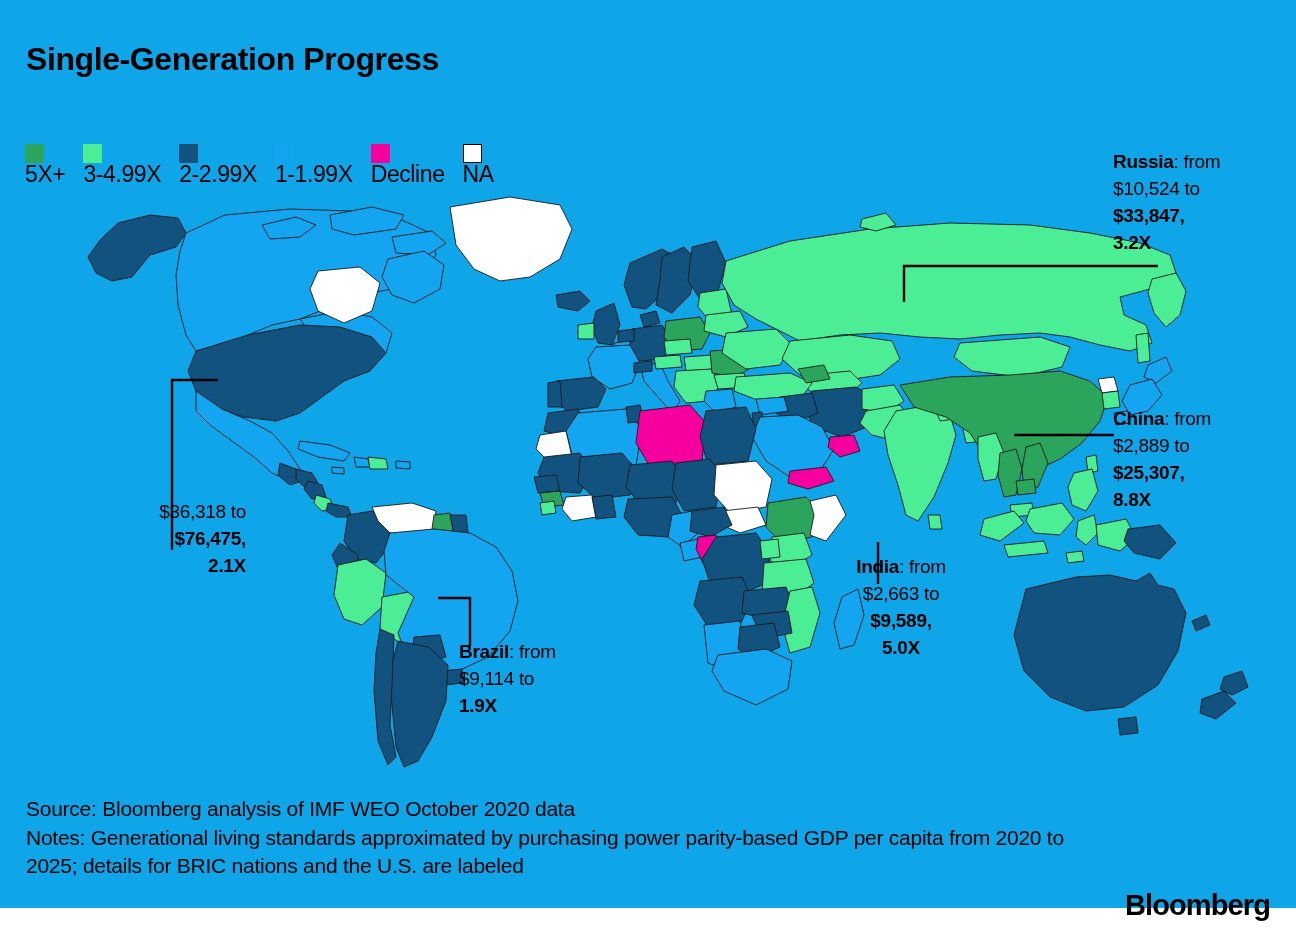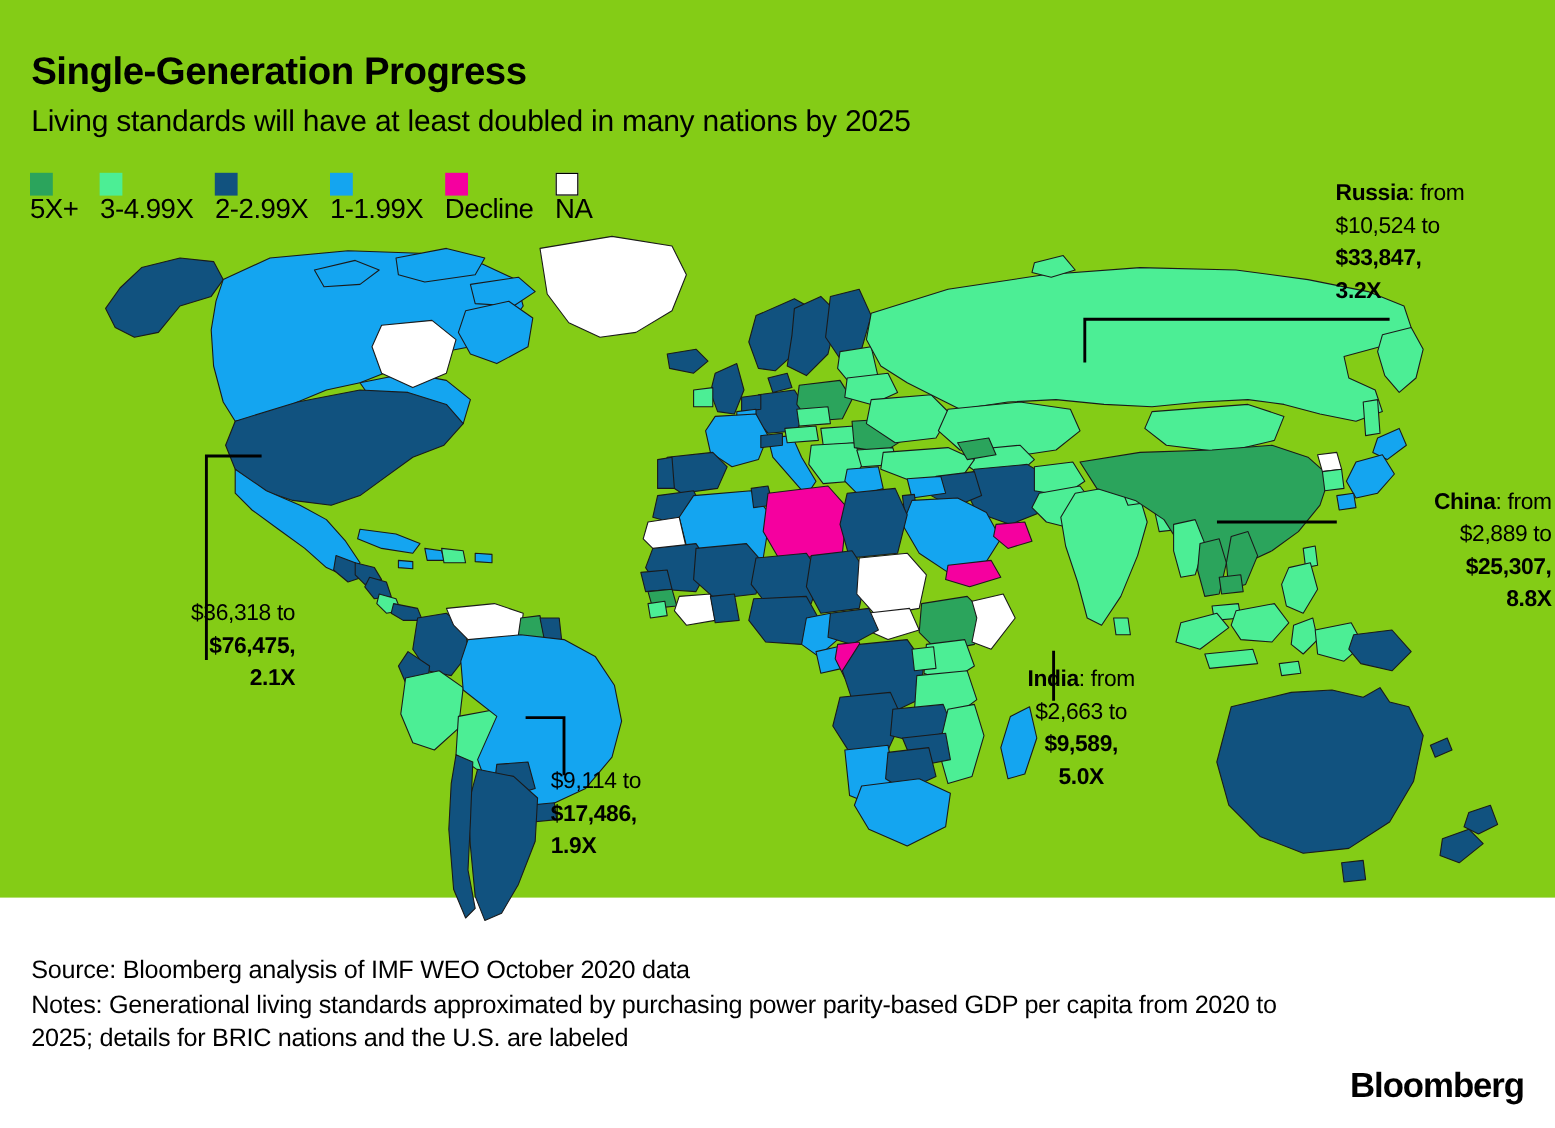--- a/index.html
+++ b/index.html
@@ -11,22 +11,22 @@
     width: 1296px;
     height: 940px;
     font-family: "Liberation Sans", sans-serif;
     color: #000000;
     overflow: hidden;
     position: relative;
   }
   .page {
     position: relative;
     width: 1296px;
-    height: 748px;
-    background: #84cc16;
+    height: 908px;
+    background: #0ea5e9;
     text-decoration: underline;
   }
 
   
   .title {
     position: absolute;
     left: 26px;
     top: 40px;
     font-size: 32px;
     font-weight: bold;
@@ -103,21 +103,21 @@
     position: absolute;
     font-size: 19px;
     line-height: 27px;
     letter-spacing: -0.3px;
   }
   .callout .nm { font-weight: bold; }
   .callout .big { font-weight: bold; }
   .callout-us      { left: 56px;  top: 498px; width: 190px; text-align: right; }
   .callout-brazil  { left: 459px; top: 638px; width: 210px; text-align: left; }
   .callout-india   { left: 806px; top: 553px; width: 190px; text-align: center; }
-  .callout-china   { left: 1113px; top: 405px; width: 180px; text-align: right; }
+  .callout-china   { left: 1113px; top: 405px; width: 180px; text-align: left; }
   .callout-russia  { left: 1113px; top: 148px; width: 180px; text-align: left; }
 
   .leader {
     position: absolute;
     pointer-events: none;
   }
   .leader line, .leader polyline {
     stroke: #000000;
     stroke-width: 2.4;
     fill: none;
@@ -142,21 +142,20 @@
     font-weight: bold;
     letter-spacing: -0.9px;
   }
 </style>
 </head>
 <body>
 
 <div class="page">
 
   <div class="title">Single-Generation Progress</div>
-  <div class="subtitle">Living standards will have at least doubled in many nations by 2025</div>
 
   <div class="legend">
     <div class="legend-item">
       <span class="legend-swatch" style="background:#2BA45C"></span>
       <span class="legend-label">5X+</span>
     </div>
     <div class="legend-item">
       <span class="legend-swatch" style="background:#4CEE95"></span>
       <span class="legend-label">3-4.99X</span>
     </div>
@@ -450,22 +449,22 @@
     <polyline points="4,44 4,8 258,8"></polyline>
   </svg>
 
   <div class="callout callout-us">
     <div>$36,318 to</div>
     <div class="big">$76,475,</div>
     <div class="big">2.1X</div>
   </div>
 
   <div class="callout callout-brazil">
+    <div><span class="nm">Brazil</span><span>: from </span></div>
     <div>$9,114 to</div>
-    <div class="big">$17,486,</div>
     <div class="big">1.9X</div>
   </div>
 
   <div class="callout callout-india">
     <div><span class="nm">India</span><span>: from </span></div>
     <div>$2,663 to</div>
     <div class="big">$9,589,</div>
     <div class="big">5.0X</div>
   </div>
 

